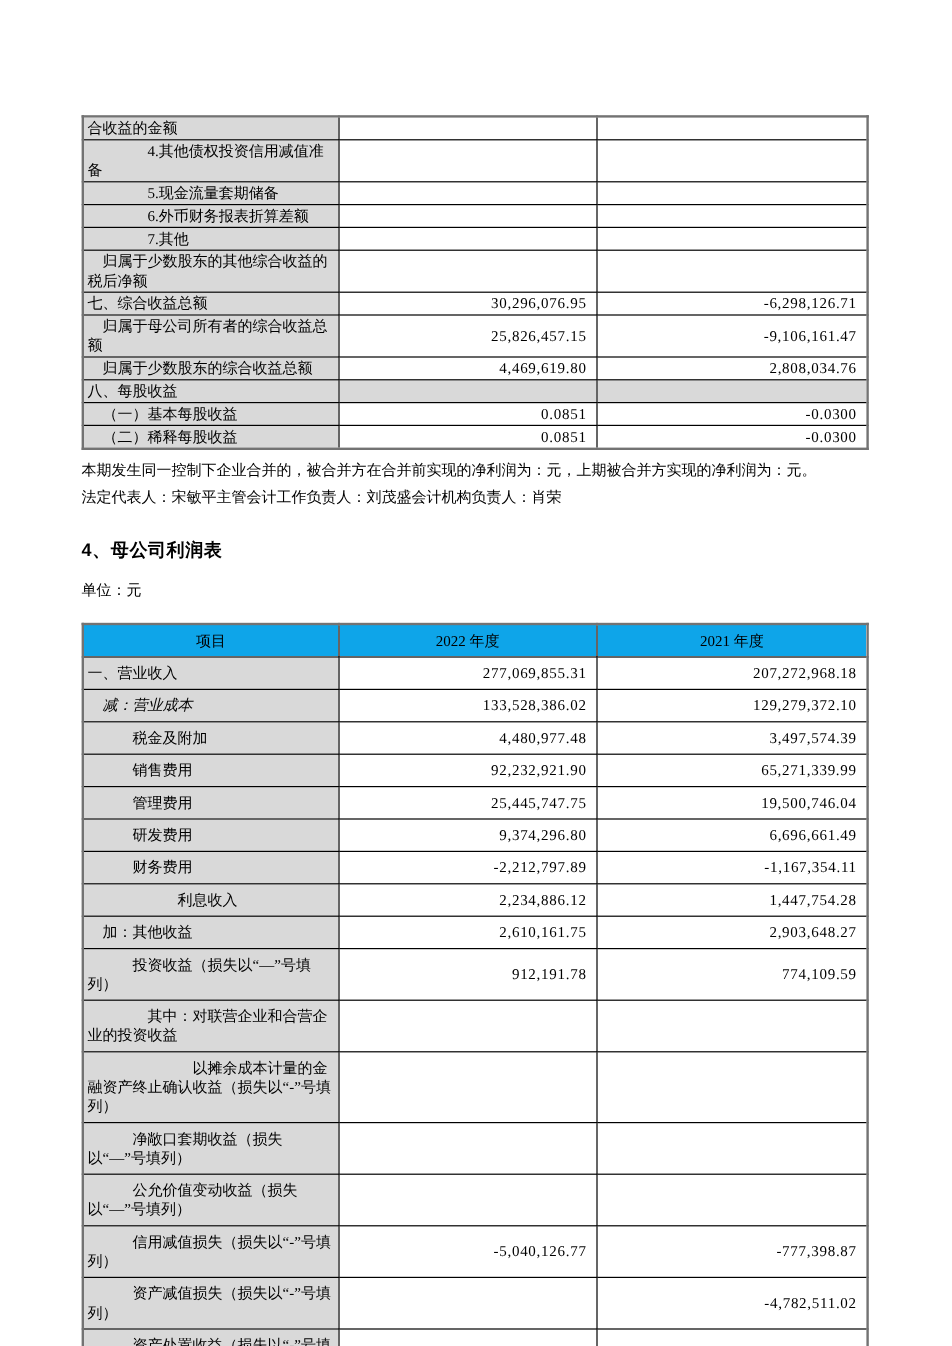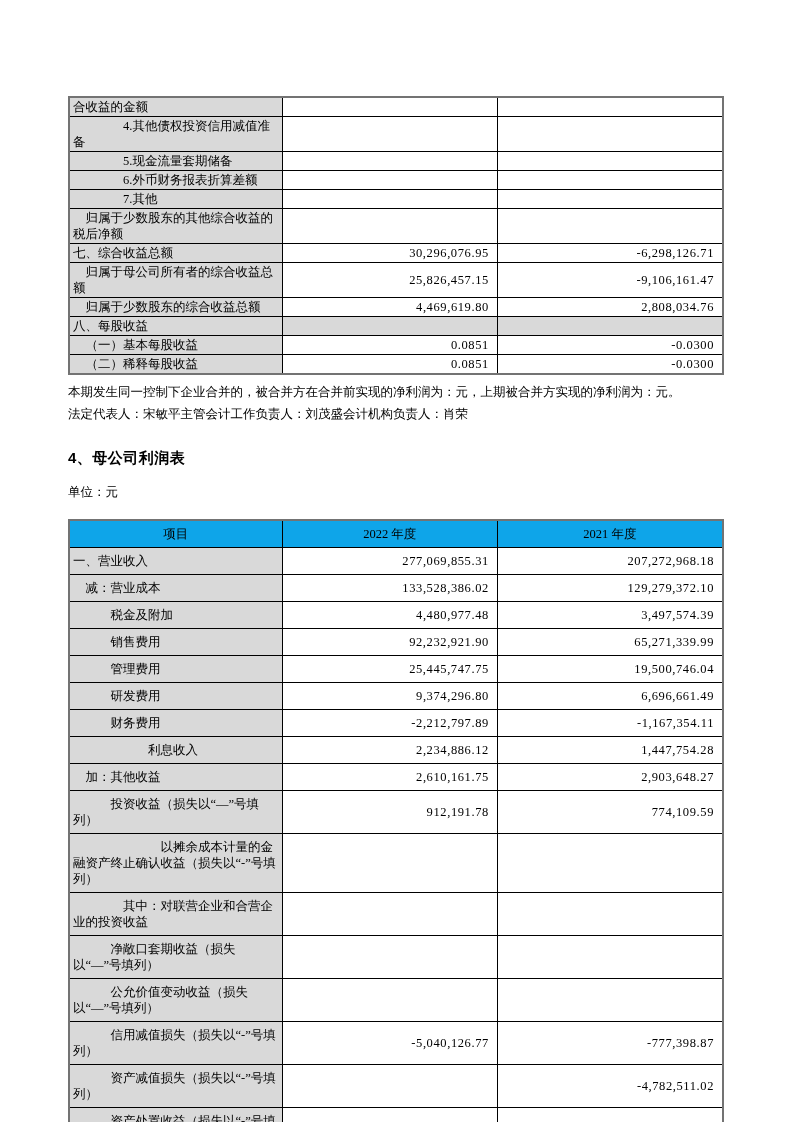--- a/index.html
+++ b/index.html
@@ -274,21 +274,21 @@
             </td>
             <td class="num-cell">
               <div class="num">277,069,855.31</div>
             </td>
             <td class="num-cell">
               <div class="num">207,272,968.18</div>
             </td>
           </tr>
           <tr>
             <td class="label-cell">
-              <div class="lbl" style="text-indent: 1em;">减：营业成本</div>
+              <div class="lbl" style="text-indent: 1em; font-style: italic;">减：营业成本</div>
             </td>
             <td class="num-cell">
               <div class="num">133,528,386.02</div>
             </td>
             <td class="num-cell">
               <div class="num">129,279,372.10</div>
             </td>
           </tr>
           <tr>
             <td class="label-cell">
@@ -373,32 +373,32 @@
             </td>
             <td class="num-cell">
               <div class="num">912,191.78</div>
             </td>
             <td class="num-cell">
               <div class="num">774,109.59</div>
             </td>
           </tr>
           <tr>
             <td class="label-cell">
+              <div class="lbl" style="text-indent: 4em;">其中：对联营企业和合营企业的投资收益</div>
+            </td>
+            <td class="num-cell">
+              <div class="num">&nbsp;</div>
+            </td>
+            <td class="num-cell">
+              <div class="num">&nbsp;</div>
+            </td>
+          </tr>
+          <tr>
+            <td class="label-cell">
               <div class="lbl" style="text-indent: 7em;">以摊余成本计量的金融资产终止确认收益（损失以“-”号填列）</div>
-            </td>
-            <td class="num-cell">
-              <div class="num">&nbsp;</div>
-            </td>
-            <td class="num-cell">
-              <div class="num">&nbsp;</div>
-            </td>
-          </tr>
-          <tr>
-            <td class="label-cell">
-              <div class="lbl" style="text-indent: 4em;">其中：对联营企业和合营企业的投资收益</div>
             </td>
             <td class="num-cell">
               <div class="num">&nbsp;</div>
             </td>
             <td class="num-cell">
               <div class="num">&nbsp;</div>
             </td>
           </tr>
           <tr>
             <td class="label-cell">

